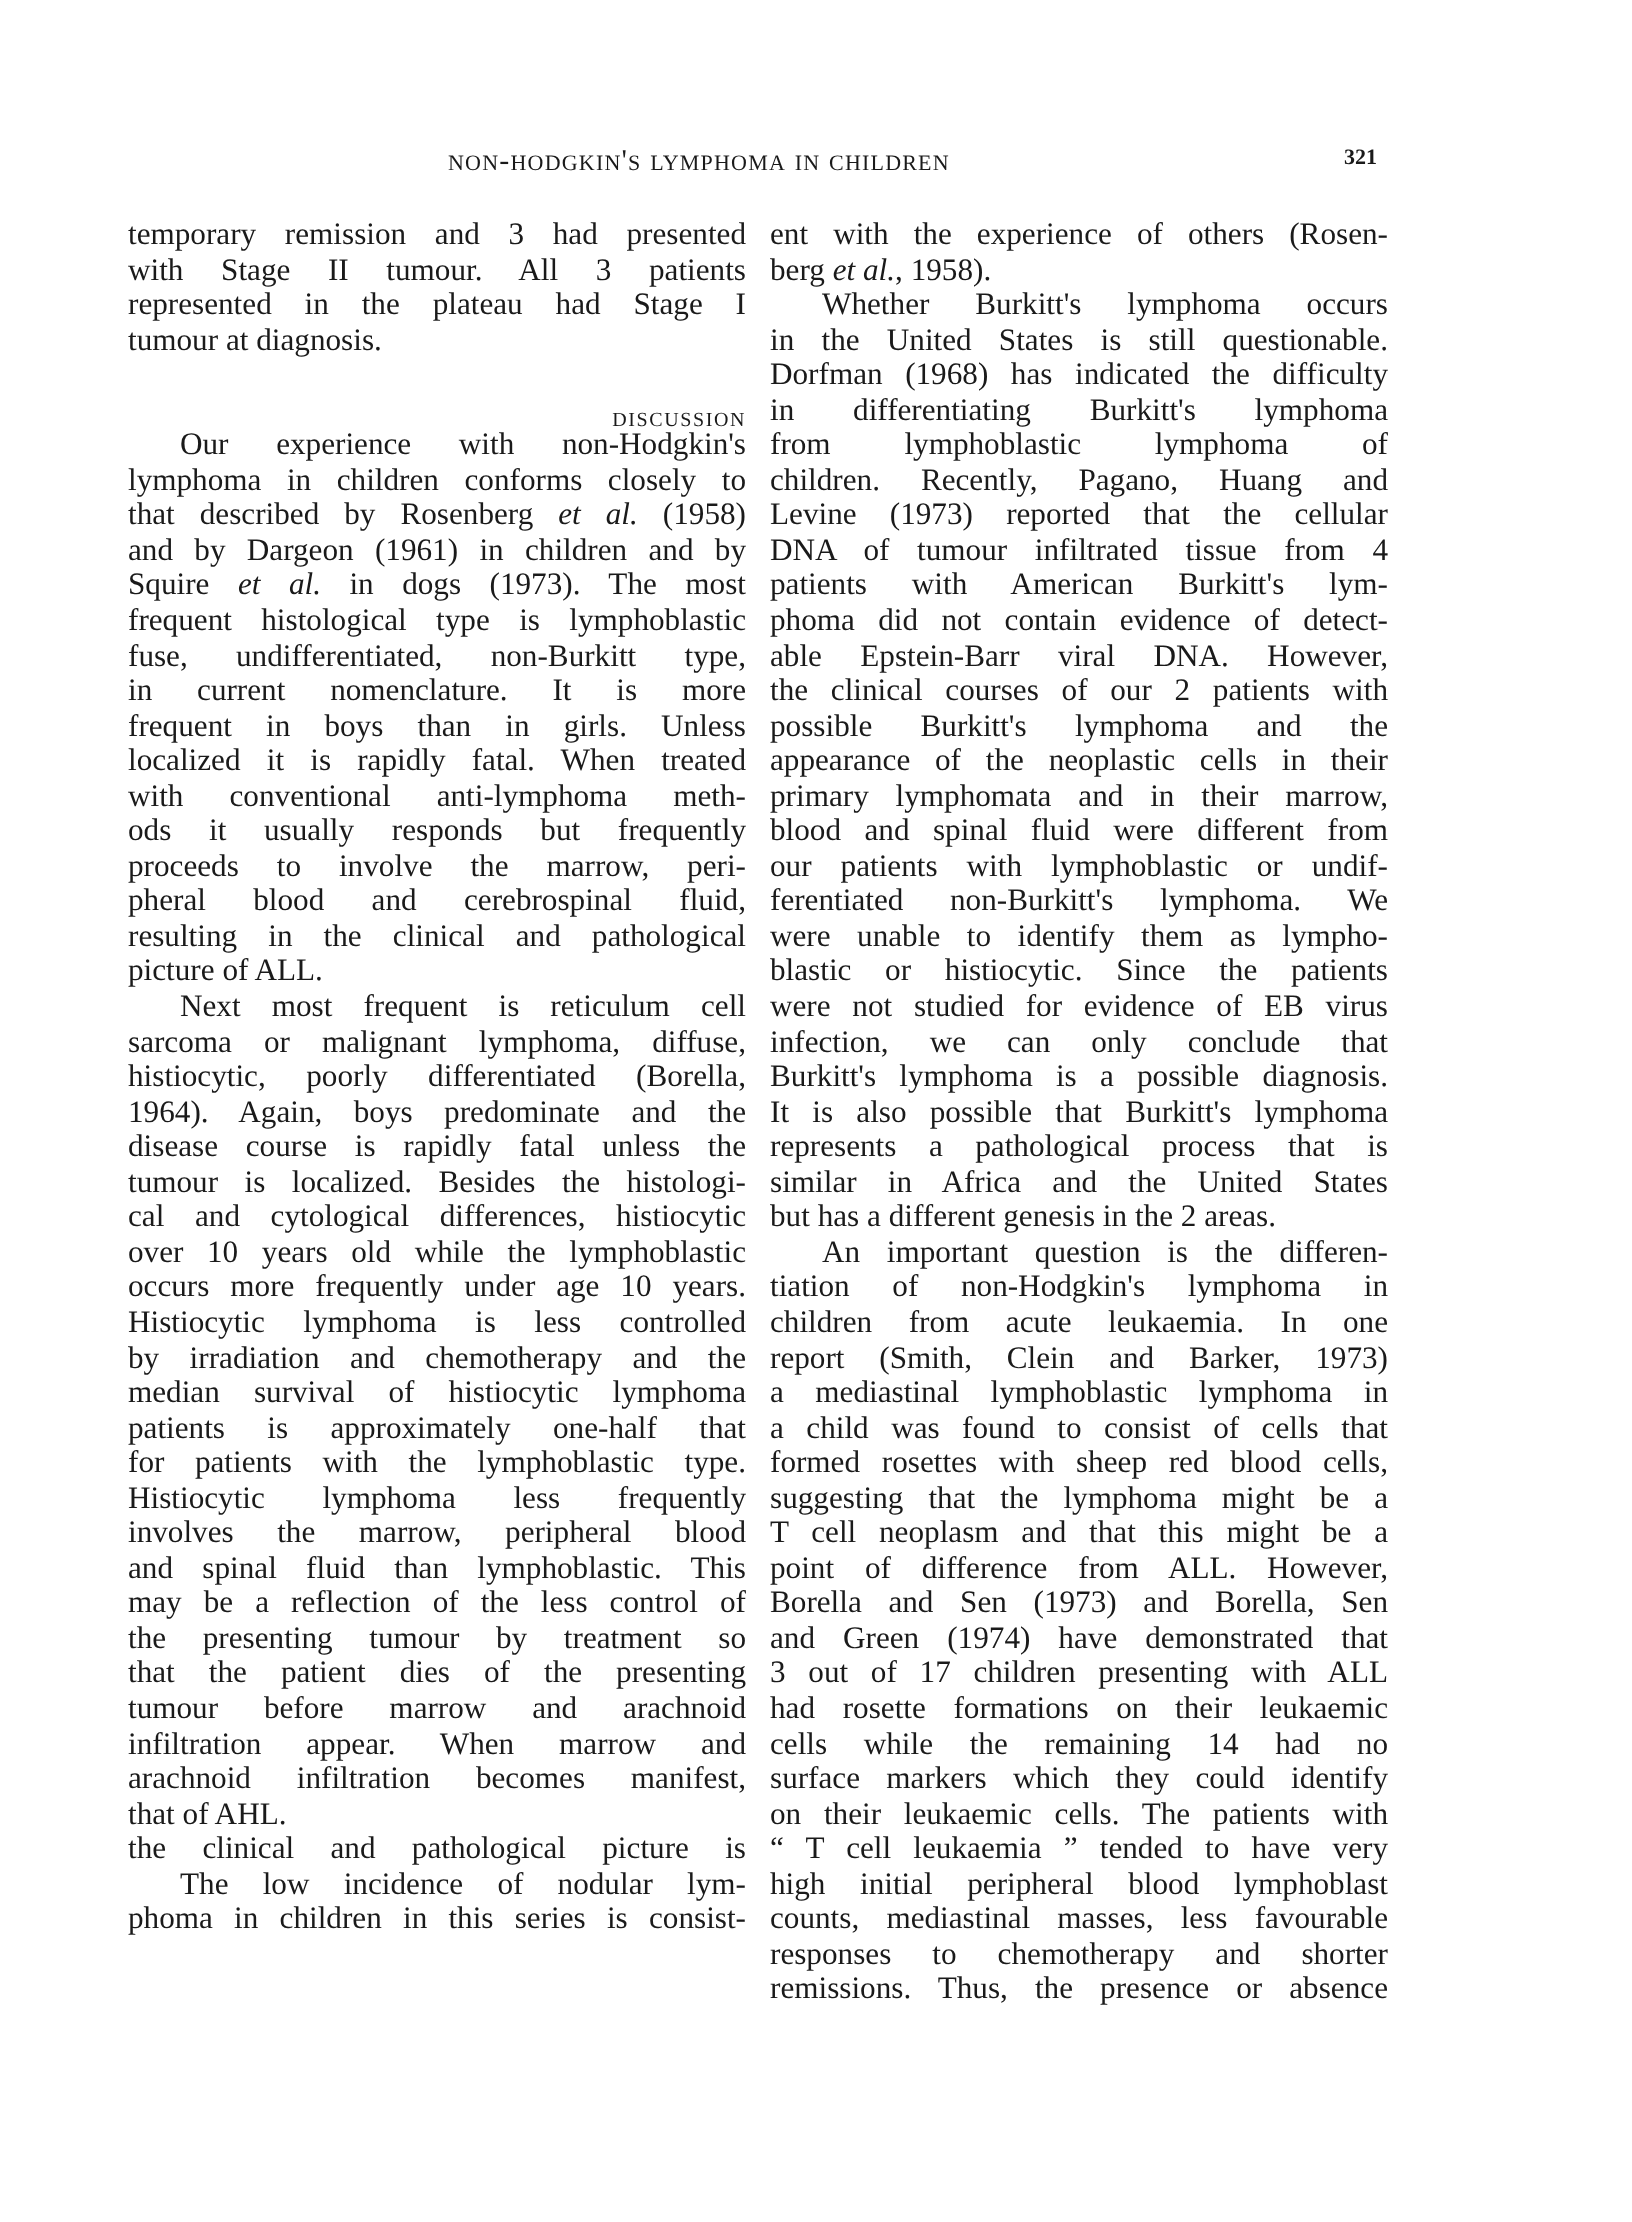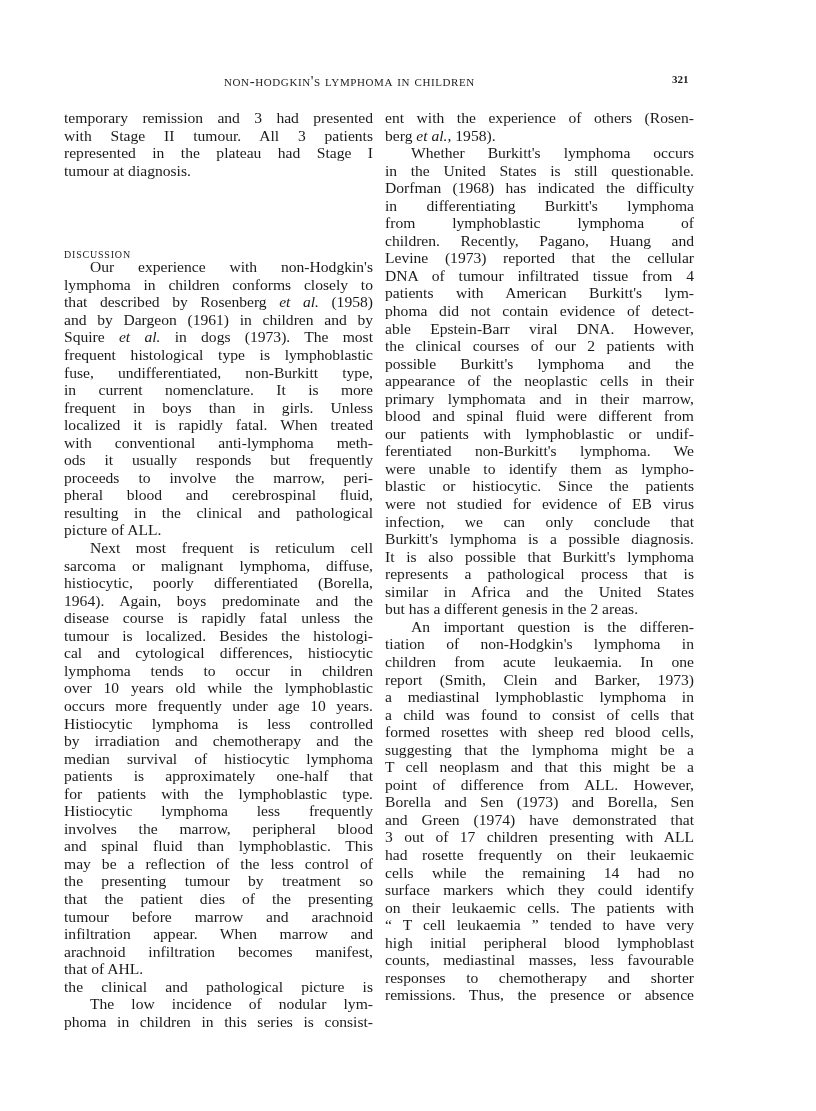--- a/index.html
+++ b/index.html
@@ -10,22 +10,22 @@
                    font-variant: small-caps; text-transform: lowercase; font-family: "Liberation Serif", serif; font-size: 15px; }
   .page-number { position: absolute; left: 672px; top: 0; font-size: 11px; font-weight: bold; font-family: "Liberation Serif", serif; }
   .column { position: absolute; top: 109px; width: 309px; font-family: "Liberation Serif", serif;
             font-size: 15.6px; line-height: 17.55px; }
   .col-left { left: 64px; }
   .col-right { left: 385px; }
   .line { display: block; height: 17.55px; white-space: nowrap; text-align: justify; text-align-last: justify; }
   .line.last { text-align-last: left; }
   .line.indent { padding-left: 26px; }
   .line.blank { height: 17.55px; }
-  .heading { display: block; text-align: left; height: 17.55px; font-size: 12px; letter-spacing: 0.8px;
-             font-variant: small-caps; padding-top: 4px; box-sizing: border-box; margin-top: 44px; }
+  .heading { display: block; text-align: right; height: 17.55px; font-size: 12px; letter-spacing: 0.8px;
+             font-variant: small-caps; padding-top: 4px; box-sizing: border-box; }
   .heading span { text-transform: lowercase; font-size: 14px; }
   em { font-style: italic; }
 </style>
 </head>
 <body>
 
 <div class="running-head">
   <span class="running-title">NON-HODGKIN'S LYMPHOMA IN CHILDREN</span>
   <span class="page-number">321</span>
 </div>
@@ -53,21 +53,20 @@
     <span class="line">pheral blood and cerebrospinal fluid,</span>
     <span class="line">resulting in the clinical and pathological</span>
     <span class="line last">picture of ALL.</span>
     <span class="line indent">Next most frequent is reticulum cell</span>
     <span class="line">sarcoma or malignant lymphoma, diffuse,</span>
     <span class="line">histiocytic, poorly differentiated (Borella,</span>
     <span class="line">1964). Again, boys predominate and the</span>
     <span class="line">disease course is rapidly fatal unless the</span>
     <span class="line">tumour is localized. Besides the histologi-</span>
     <span class="line">cal and cytological differences, histiocytic</span>
-    <span class="line">lymphoma tends to occur in children</span>
     <span class="line">over 10 years old while the lymphoblastic</span>
     <span class="line">occurs more frequently under age 10 years.</span>
     <span class="line">Histiocytic lymphoma is less controlled</span>
     <span class="line">by irradiation and chemotherapy and the</span>
     <span class="line">median survival of histiocytic lymphoma</span>
     <span class="line">patients is approximately one-half that</span>
     <span class="line">for patients with the lymphoblastic type.</span>
     <span class="line">Histiocytic lymphoma less frequently</span>
     <span class="line">involves the marrow, peripheral blood</span>
     <span class="line">and spinal fluid than lymphoblastic. This</span>
@@ -118,21 +117,21 @@
     <span class="line">report (Smith, Clein and Barker, 1973)</span>
     <span class="line">a mediastinal lymphoblastic lymphoma in</span>
     <span class="line">a child was found to consist of cells that</span>
     <span class="line">formed rosettes with sheep red blood cells,</span>
     <span class="line">suggesting that the lymphoma might be a</span>
     <span class="line">T cell neoplasm and that this might be a</span>
     <span class="line">point of difference from ALL. However,</span>
     <span class="line">Borella and Sen (1973) and Borella, Sen</span>
     <span class="line">and Green (1974) have demonstrated that</span>
     <span class="line">3 out of 17 children presenting with ALL</span>
-    <span class="line">had rosette frequently on their leukaemic</span>
+    <span class="line">had rosette formations on their leukaemic</span>
     <span class="line">cells while the remaining 14 had no</span>
     <span class="line">surface markers which they could identify</span>
     <span class="line">on their leukaemic cells. The patients with</span>
     <span class="line">“ T cell leukaemia ” tended to have very</span>
     <span class="line">high initial peripheral blood lymphoblast</span>
     <span class="line">counts, mediastinal masses, less favourable</span>
     <span class="line">responses to chemotherapy and shorter</span>
     <span class="line">remissions. Thus, the presence or absence</span>
   </div>
 

